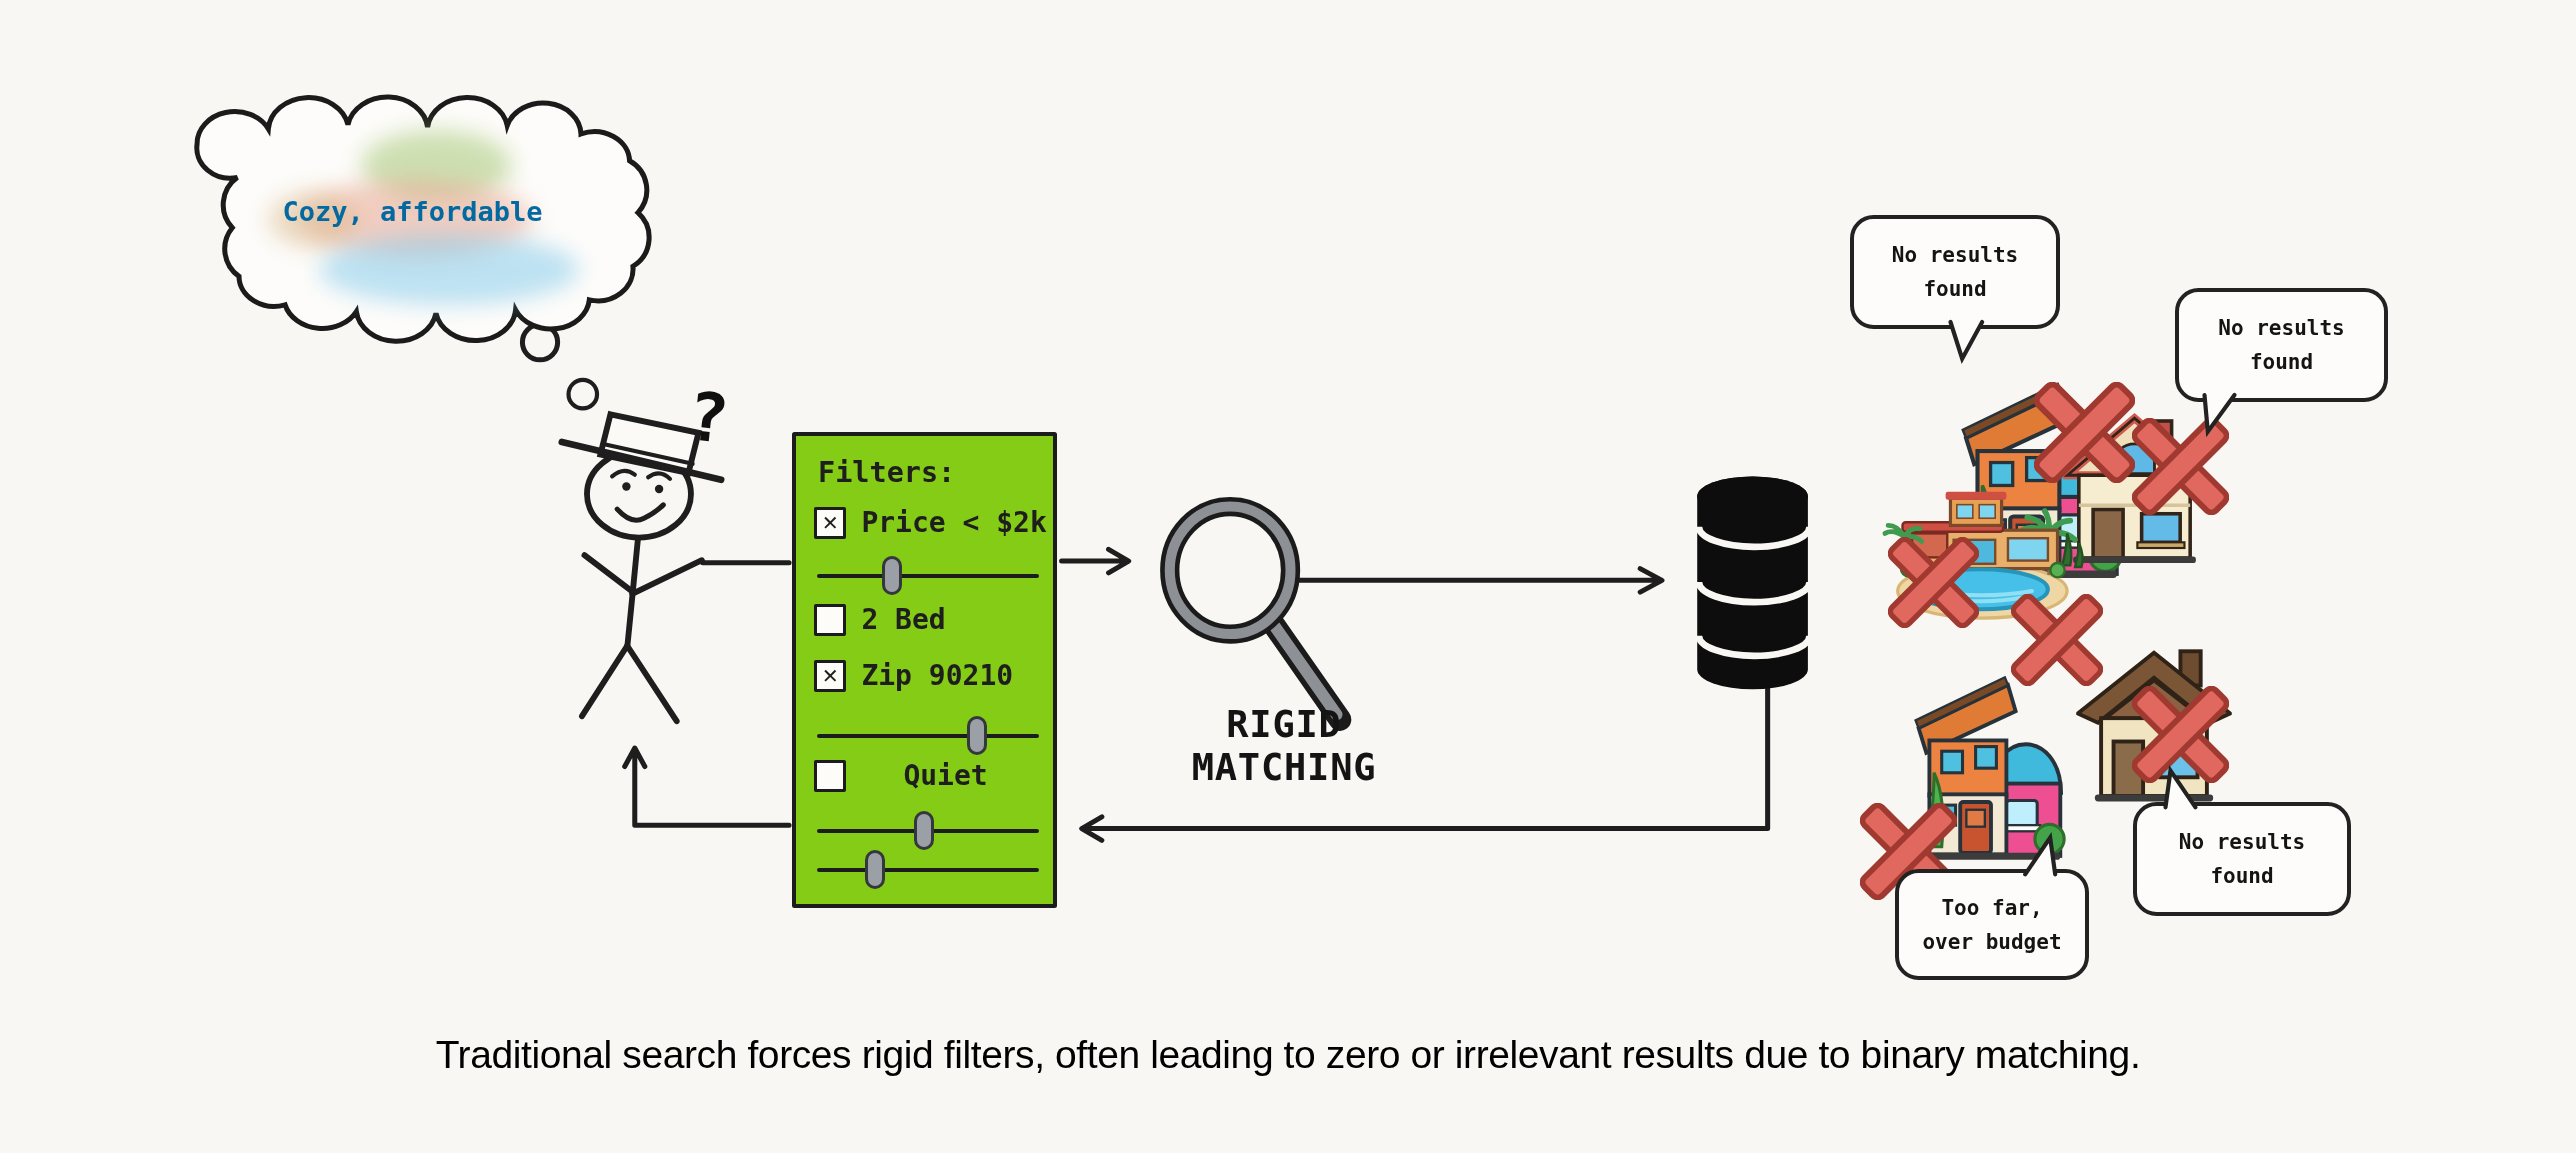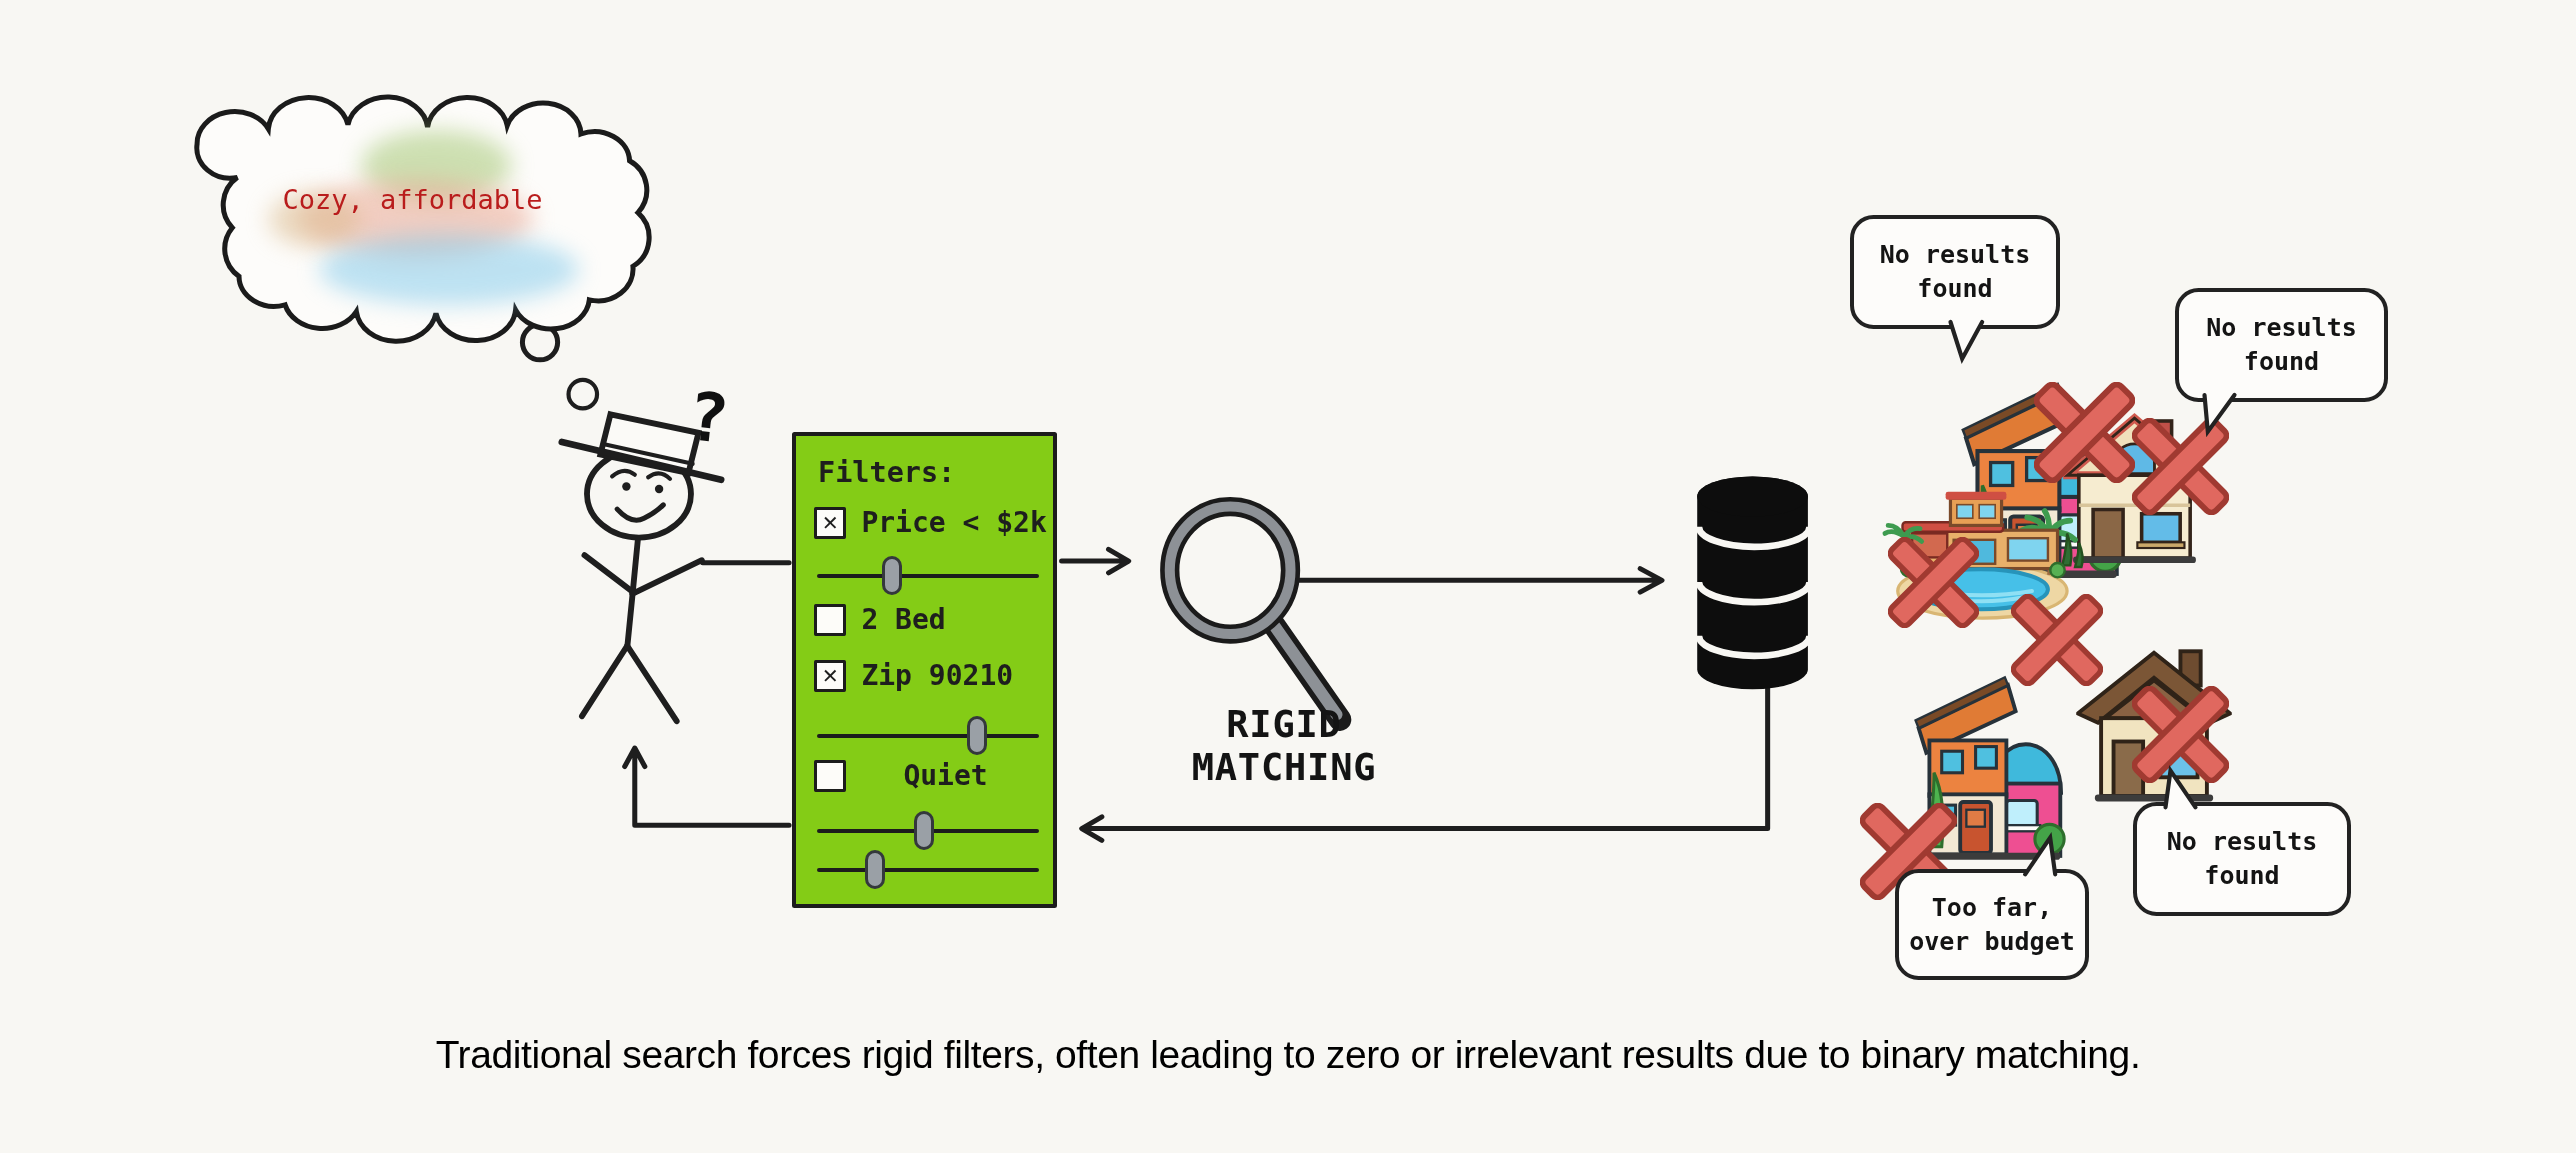--- a/index.html
+++ b/index.html
@@ -16,22 +16,22 @@
   #scene{position:absolute; left:0; top:0; width:2576px; height:1154px;}
   .ink{stroke:#1e1e1e; fill:none; stroke-linecap:round; stroke-linejoin:round;}
   
   #thought-bubble{left:151px; top:81px; width:523px; height:255px;}
   #thought-bubble svg{position:absolute; left:0; top:0; overflow:visible;}
   .blob{position:absolute; border-radius:50%; filter:blur(11px); opacity:.5;}
   .blob.green{left:210px; top:49px; width:151px; height:71px; background:#9ec36a;}
   .blob.salmon{left:147px; top:99px; width:235px; height:77px; background:#e8a08a;}
   .blob.pool{left:168px; top:153px; width:260px; height:71px; background:#7ec8ea;}
   .blob.tan{left:117px; top:111px; width:92px; height:55px; background:#d9b98a;}
-  #thought-text{position:absolute; left:0; top:99px; width:100%; text-align:center;
-    font-weight:normal; font-size:27px; line-height:39px; color:#b91c1c;}
+  #thought-text{position:absolute; left:0; top:111px; width:100%; text-align:center;
+    font-weight:bold; font-size:27px; line-height:39px; color:#0369a1;}
   
   #question-mark{left:688px; top:379px; font-size:67px; font-weight:bold; color:#101010; transform:rotate(6deg);}
   
   #filters-panel{left:792px; top:432px; width:265px; height:476px; box-sizing:border-box;
     background:#84cc16; border:4.2px solid #1c1c1c; border-radius:2.5px;}
   #filters-title{position:absolute; left:22px; top:20px; font-size:28.5px; font-weight:bold;}
   .frow{position:absolute; left:18.4px; display:flex; align-items:center;}
   .frow.r1{top:70px;} .frow.r2{top:167px;} .frow.r3{top:223px;} .frow.r4{top:323px;gap:42px;}
   .cbx{width:32px; height:32px; border:3.4px solid #1c1c1c; background:#fdfcf9; border-radius:1.7px;
     display:flex; align-items:center; justify-content:center; box-sizing:border-box; flex:0 0 auto;}
@@ -40,21 +40,21 @@
   .slider{position:absolute; left:21px; width:222px; height:39px;}
   .slider.s1{top:120px;} .slider.s2{top:280px;} .slider.s3{top:375px;} .slider.s4{top:414px;}
   .track{position:absolute; left:0; right:0; top:17.6px; height:4.2px; background:#1c1c1c; border-radius:2.5px;}
   .thumb{position:absolute; top:0; width:20px; height:39px; box-sizing:border-box;
     background:#9aa0a6; border:3.4px solid #34383c; border-radius:10px;}
   
   #matcher-label{left:1150px; top:703px; width:268px; text-align:center;
     font-size:37px; font-weight:bold; letter-spacing:0.8px; color:#141414;}
   
   .bubble{position:absolute; box-sizing:border-box; background:#fdfcfa; border:4.2px solid #222;
-    border-radius:23.5px; text-align:center; font-weight:bold; font-size:25px; line-height:34px;
+    border-radius:23.5px; text-align:center; font-weight:bold; font-size:21px; line-height:34px;
     display:flex; flex-direction:column; justify-content:center; color:#141414;}
   #bubble-1{left:1850px; top:215px; width:210px; height:114px;}
   #bubble-2{left:2175px; top:288px; width:213px; height:114px;}
   #bubble-3{left:2133px; top:802px; width:218px; height:114px;}
   #bubble-4{left:1895px; top:869px; width:194px; height:111px;}
   .tail{position:absolute; width:37px; height:40px; overflow:visible;}
   .tail.b1{left:46%; bottom:-37px;} .tail.b2{left:22px; bottom:-37px;}
   .tail.b3{left:25px; top:-37px;}  .tail.b4{right:28.5px; top:-37px;}
   .tail polygon{fill:#fdfcfa;}
   .tail path{fill:none; stroke:#222; stroke-width:5; stroke-linecap:round;}

